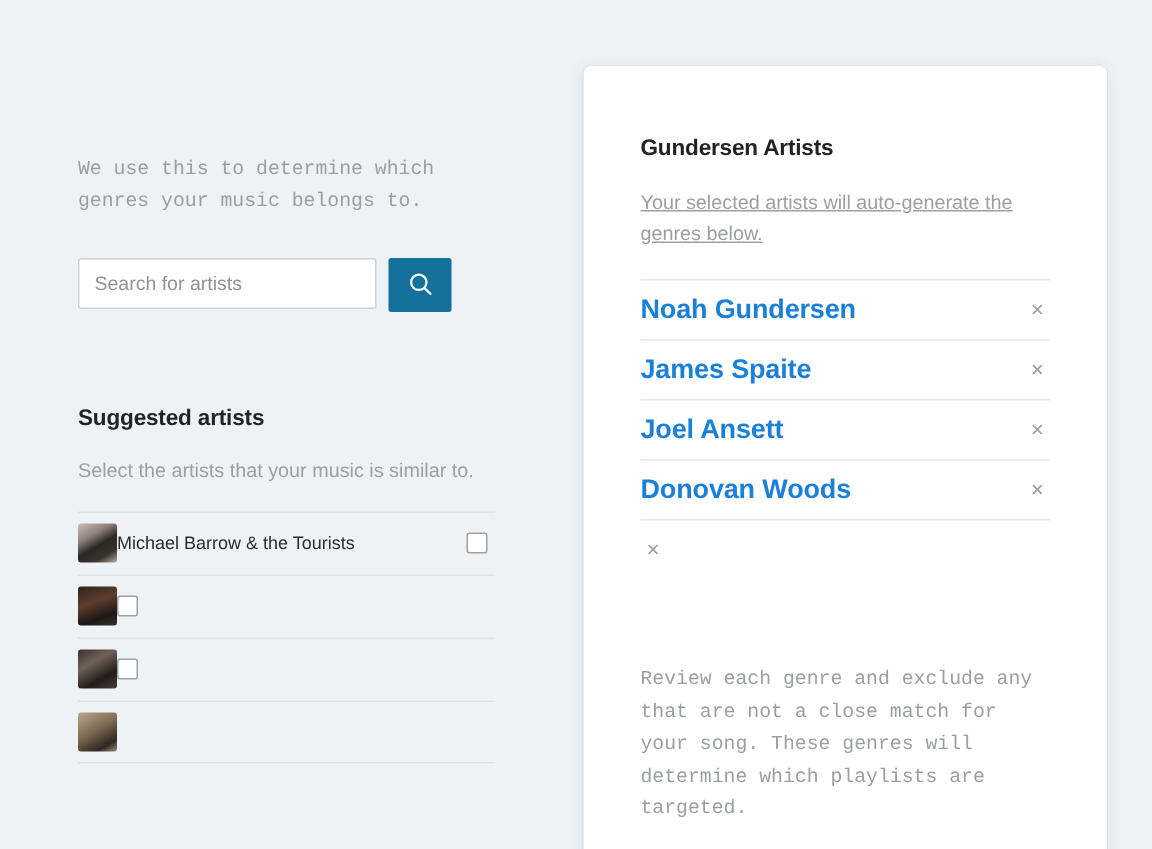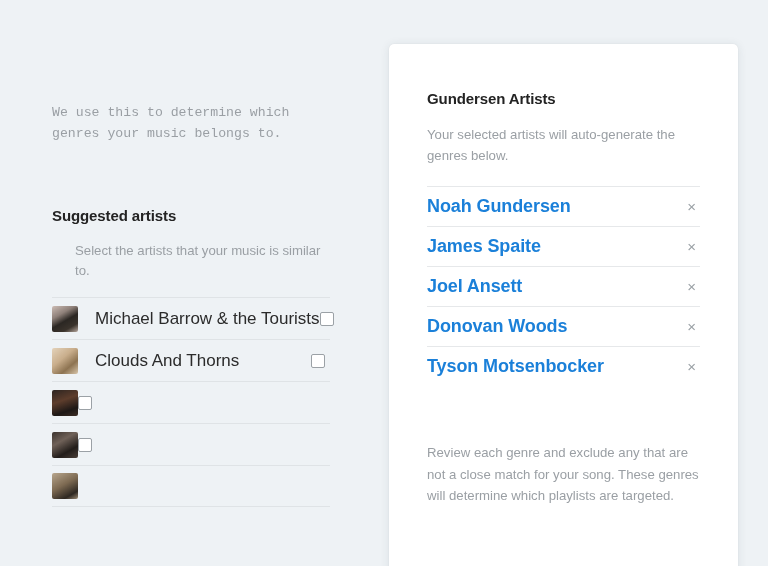--- a/index.html
+++ b/index.html
@@ -85,21 +85,20 @@
     color: #232323;
     letter-spacing: -0.1px;
     margin-top: 18px;
   }
 
   .sugg-sub {
     margin-top: 17px;
     font-size: 13.2px;
     color: #9a9fa4;
     line-height: 1.5;
-    margin-left: 23px;
   }
 
   .artist-list { margin-top: 17px; }
 
   .artist-row {
     display: flex;
     align-items: center;
     height: 42px;
     border-top: 1px solid #dfe3e6;
     cursor: pointer;
@@ -115,22 +114,21 @@
     background-position: center;
     filter: blur(0.3px);
   }
   .thumb.t0 { background: linear-gradient(150deg,#cdbdb5 0%,#8e8079 32%,#2b2723 55%,#3a332c 78%,#b9a99f 100%); }
   .thumb.t1 { background: linear-gradient(140deg,#e4d3bb 0%,#c9ae8c 40%,#8d7351 70%,#d8c6ab 100%); }
   .thumb.t2 { background: linear-gradient(160deg,#2c2420 0%,#5d3d2c 40%,#1d1816 75%,#3e2e25 100%); }
   .thumb.t3 { background: linear-gradient(150deg,#3b332e 0%,#6f6158 35%,#221d1a 70%,#4a3f38 100%); }
   .thumb.t4 { background: linear-gradient(150deg,#b8a68d 0%,#7d6a52 45%,#2e2822 80%,#9c8b74 100%); }
 
   .artist-name {
-    margin-left: 17px;
-    font-size: 17px;
+    font-size: 12px;
     color: #2b2b2b;
     flex: 1 1 auto;
     white-space: nowrap;
   }
 
   .checkbox {
     width: 14px;
     height: 14px;
     border: 1px solid #9ba1a6;
     background: #ffffff;
@@ -162,20 +160,21 @@
     font-weight: bold;
     color: #232323;
     letter-spacing: -0.1px;
   }
 
   .card-sub {
     margin-top: 17px;
     font-size: 13.2px;
     line-height: 1.6;
     color: #9a9fa4;
+    text-decoration: underline;
   }
 
   .selected-list { margin-top: 20px; }
 
   .selected-row {
     display: flex;
     align-items: center;
     justify-content: space-between;
     height: 40px;
     border-top: 1px solid #e6e8ea;
@@ -199,47 +198,54 @@
     font-family: "Liberation Sans", sans-serif;
   }
 
   .review-block { margin-top: 56px; }
 
   .review-sub {
     margin-top: 17px;
     font-size: 13.2px;
     line-height: 1.63;
     color: #9a9fa4;
+    font-family: Liberation Mono, monospace;
   }
 </style>
 </head>
 <body>
 
 <div class="left-col">
 
   <div class="main-sub">We use this to determine which genres your music belongs to.</div>
 
+  <div class="search-row">
+    <input class="search-input" type="text" placeholder="Search for artists" style="">
+    <button class="search-btn">
+      <span>
+        <svg width="17" height="17" viewBox="0 0 17 17" fill="none">
+          <circle cx="7.2" cy="7.2" r="5.1" stroke="#ffffff" stroke-width="1.5"></circle>
+          <line x1="10.9" y1="10.9" x2="15" y2="15" stroke="#ffffff" stroke-width="1.5" stroke-linecap="round"></line>
+        </svg>
+      </span>
+    </button>
+  </div>
 
   <div class="sugg-block">
     <div class="sugg-heading">Suggested artists</div>
     <div class="sugg-sub">Select the artists that your music is similar to.</div>
 
     <div class="artist-list">
 
       <div class="artist-row">
         <span class="thumb t0"></span>
         <span class="artist-name">Michael Barrow &amp; the Tourists</span>
         <span class="checkbox"></span>
       </div>
 
-      <div class="artist-row">
-        <span class="thumb t1"></span>
-        <span class="artist-name">Clouds And Thorns</span>
-        <span class="checkbox"></span>
-      </div>
 
       <div class="artist-row">
         <span class="thumb t2"></span>
         <span class="checkbox"></span>
       </div>
 
       <div class="artist-row">
         <span class="thumb t3"></span>
         <span class="checkbox"></span>
       </div>
@@ -276,21 +282,20 @@
         <span class="selected-name">Joel Ansett</span>
         <span class="remove-x">×</span>
       </div>
 
       <div class="selected-row">
         <span class="selected-name">Donovan Woods</span>
         <span class="remove-x">×</span>
       </div>
 
       <div class="selected-row">
-        <span class="selected-name">Tyson Motsenbocker</span>
         <span class="remove-x">×</span>
       </div>
 
     </div>
 
     <div class="review-block">
       <div class="review-sub">Review each genre and exclude any that are not a close match for your song. These genres will determine which playlists are targeted.</div>
     </div>
 
   </div>

